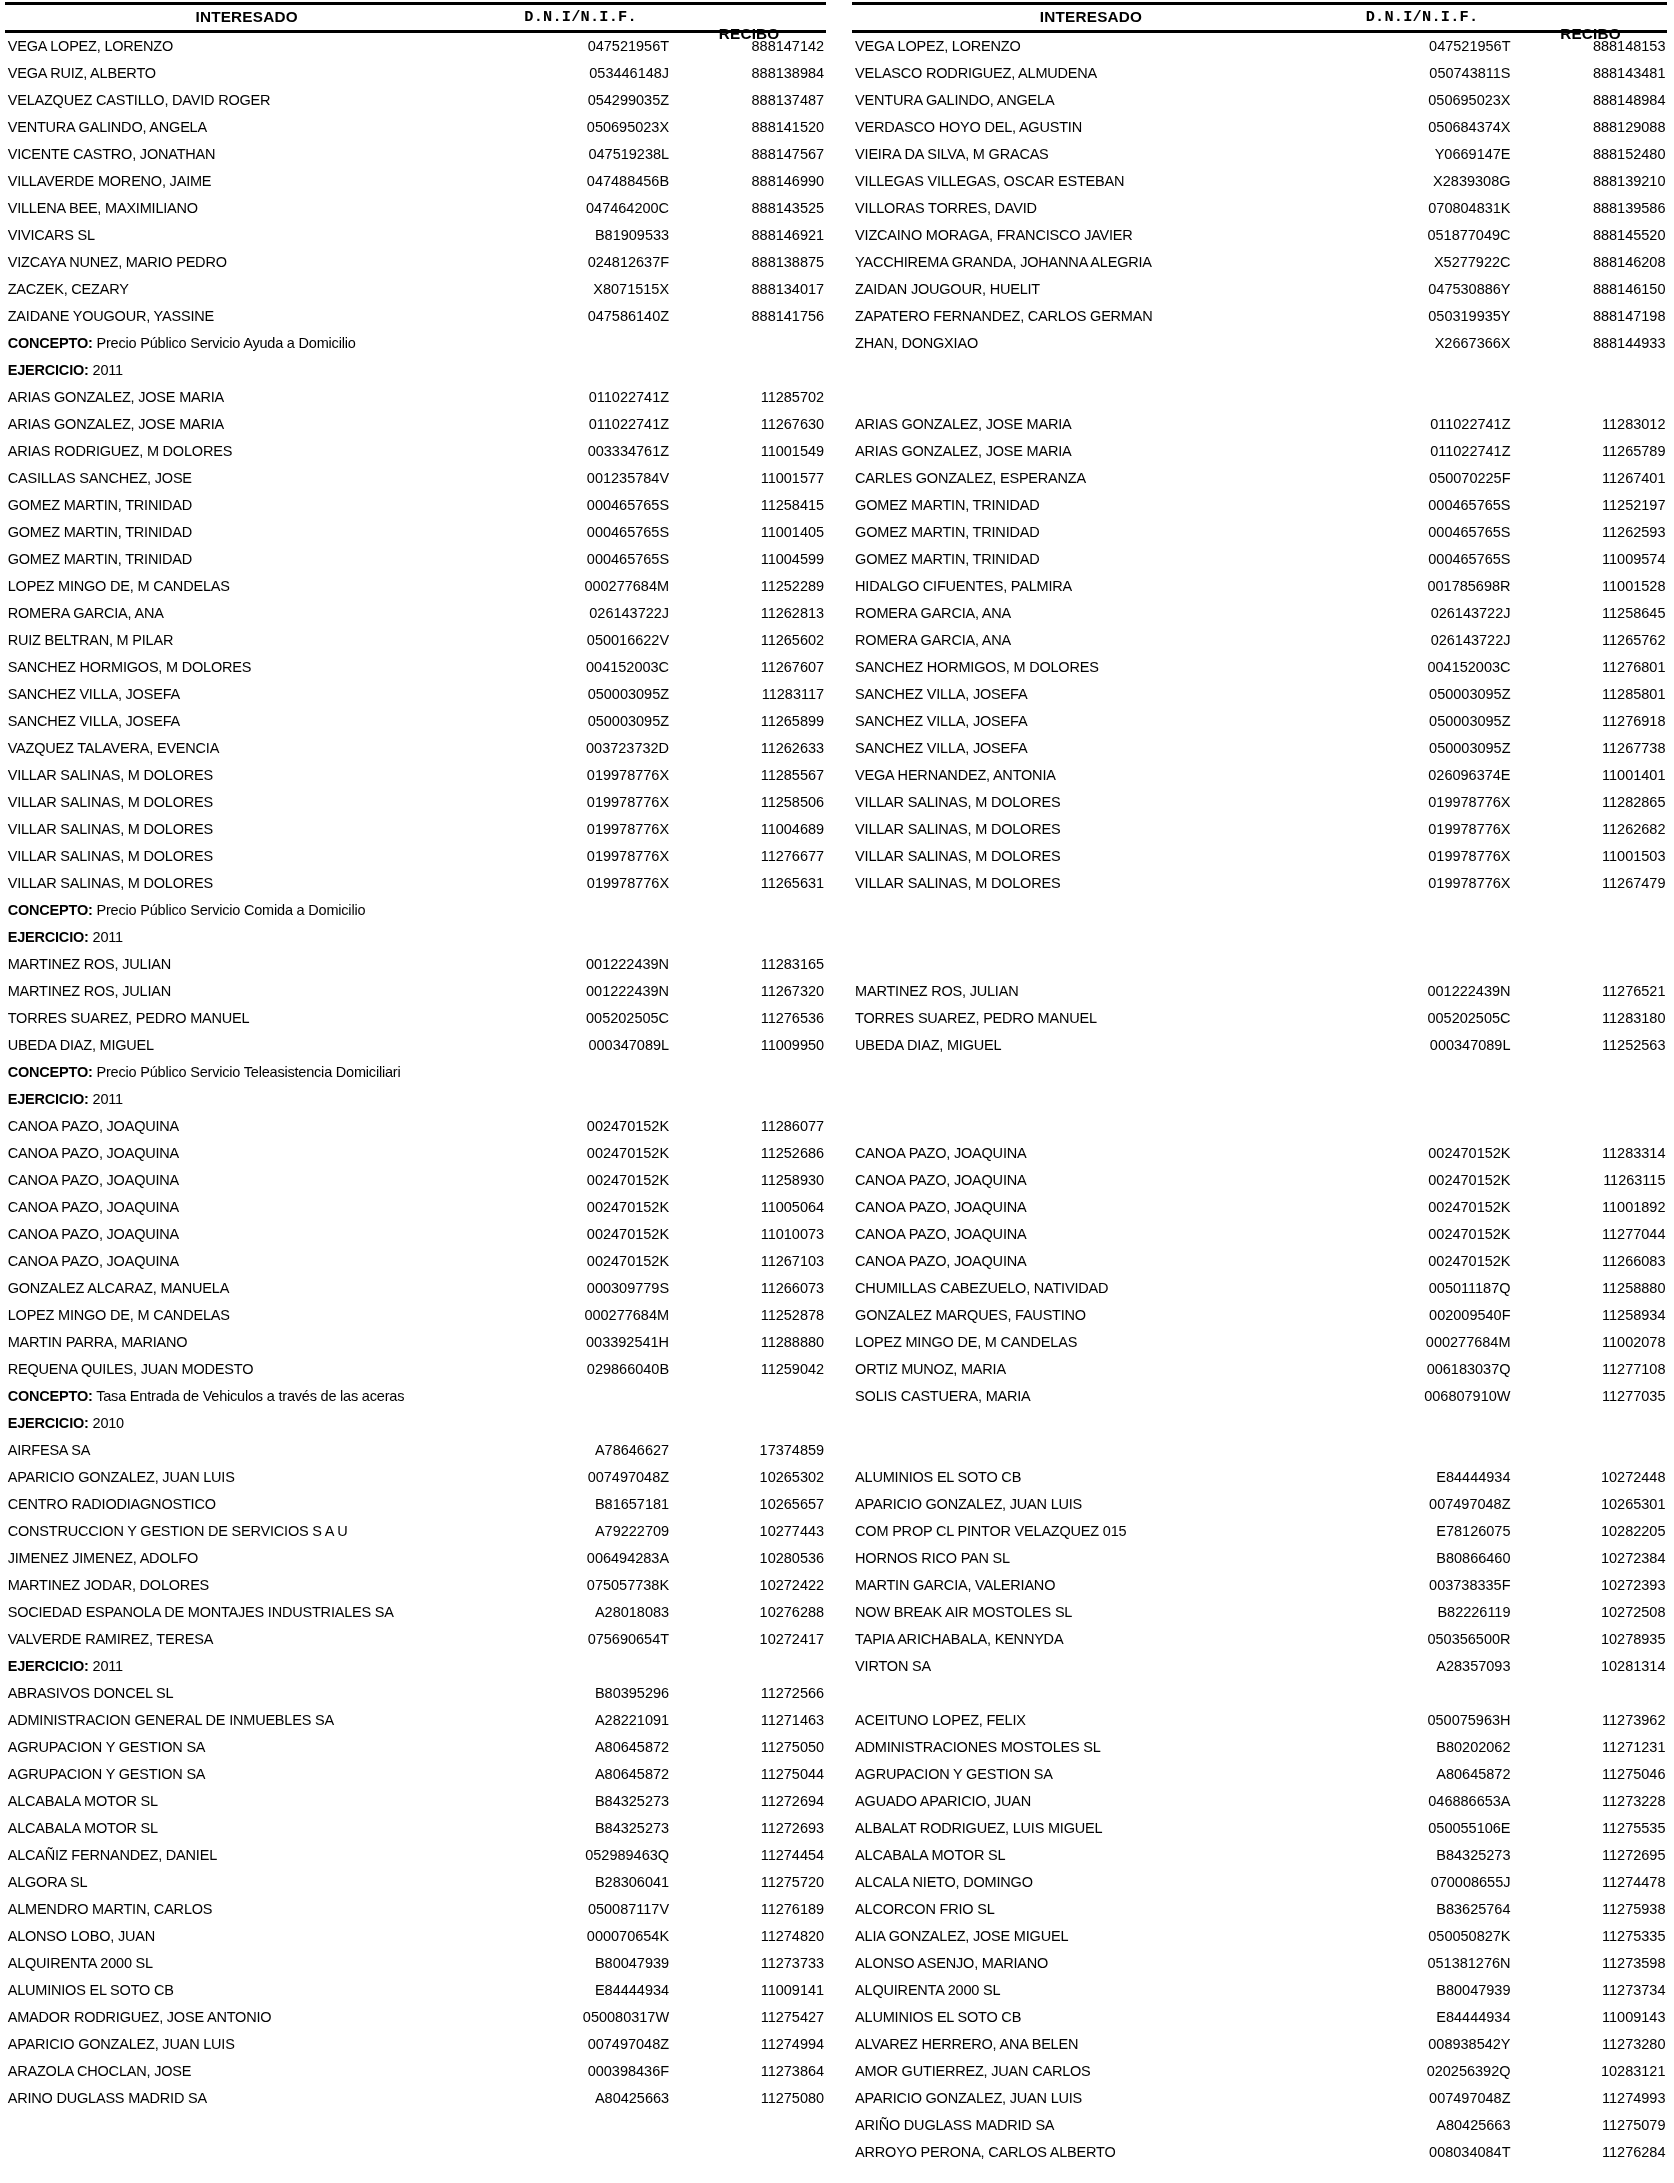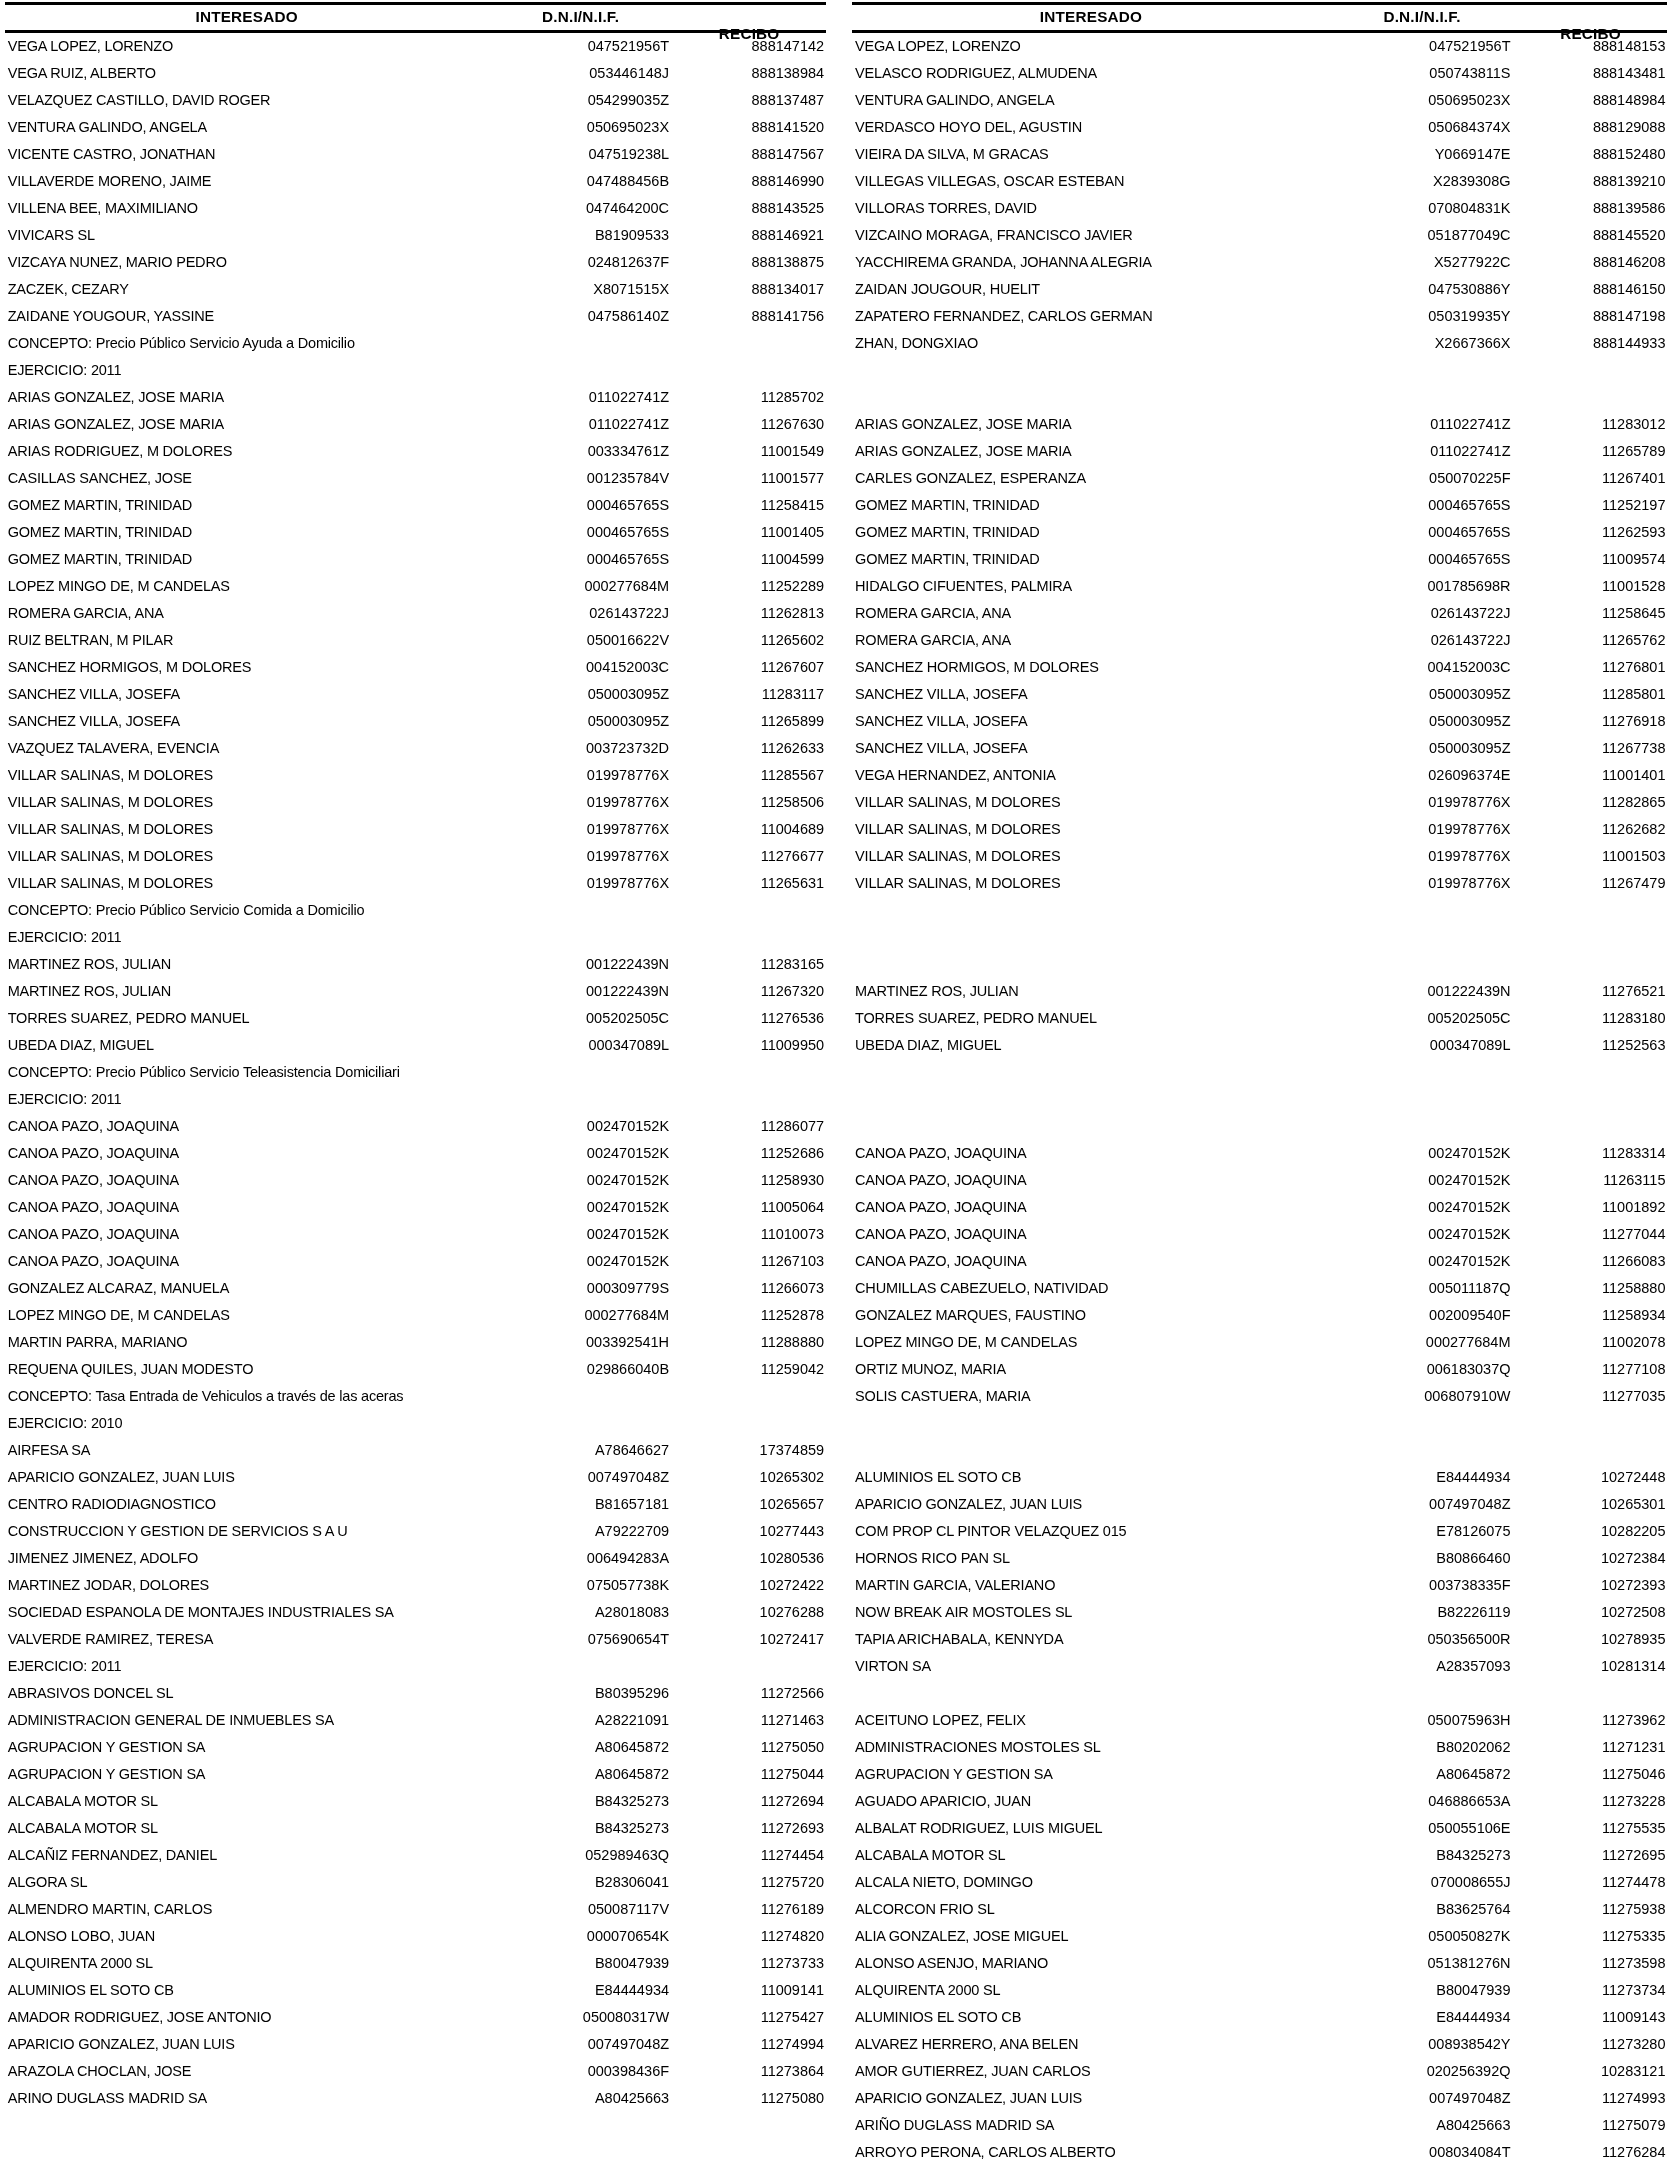--- a/index.html
+++ b/index.html
@@ -14,35 +14,35 @@
   #left-table{left:4.6px;width:821px;}
   #right-table{left:852px;width:815px;}
   .thead{
     border-top:3.8px solid #000;
     border-bottom:3.1px solid #000;
     height:25px;
     display:flex;align-items:center;
     font-weight:bold;font-size:15.3px;letter-spacing:0.2px;
   }
   .h-name{flex:1;text-align:center;}
-  .h-dni{width:184px;text-align:center;}
+  .h-dni{width:184px;text-align:center;font-family:Liberation Mono, monospace;}
   .h-recibo{width:153px;text-align:center;margin-top:34px;}
   .rows{width:100%;}
   .row{
     display:flex;align-items:center;
     height:27px;
     font-size:14.5px;
     line-height:27px;
     white-space:nowrap;
   }
   .cell-name{flex:1;padding-left:3.1px;overflow:visible;letter-spacing:-0.2px;}
   .cell-dni{width:167px;text-align:right;}
   .cell-recibo{width:155px;text-align:right;padding-right:1.5px;}
   .cell-section{flex:1;padding-left:3.1px;letter-spacing:-0.2px;}
-  .section-label{font-weight:normal;}
+  .section-label{font-weight:bold;}
   .blank-row{height:27px;}
 </style>
 </head>
 <body>
 
 <div class="page">
 
   <div class="col-table" id="left-table">
     <div class="thead">
       <div class="h-name">INTERESADO</div>

